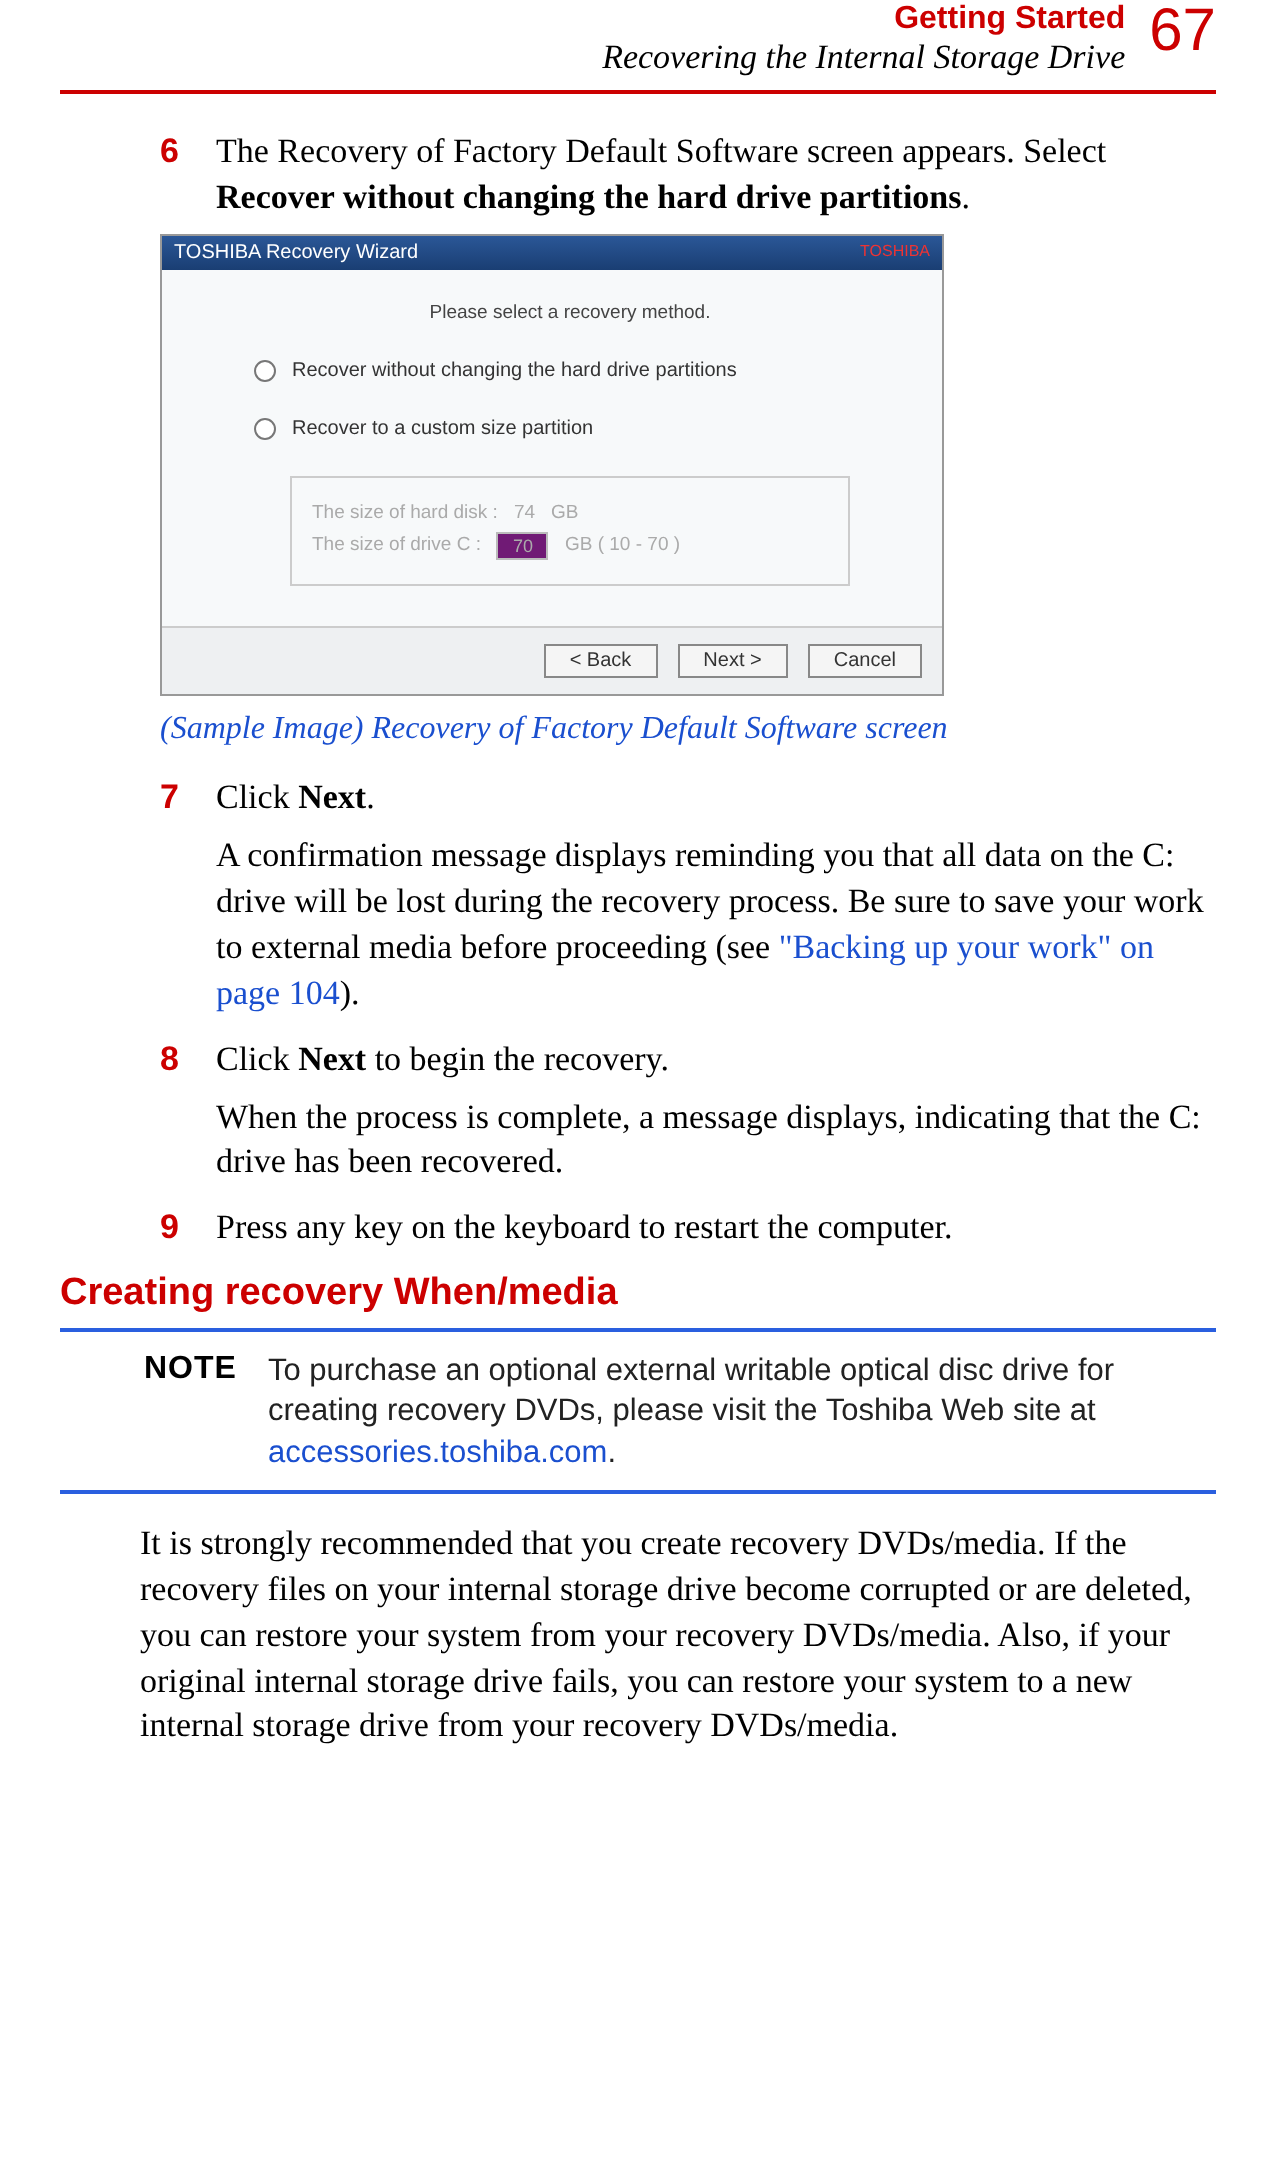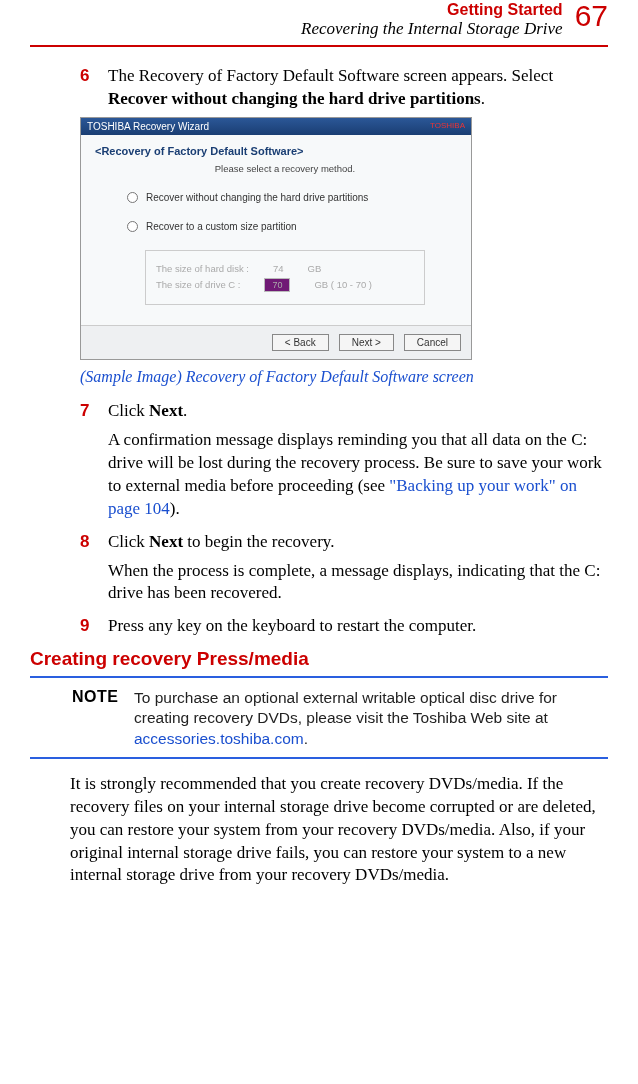--- a/index.html
+++ b/index.html
@@ -161,21 +161,21 @@
   .radio.selected::after {
     content:""; position:absolute; left:2px; top:2px; width:5px; height:5px; background:#444; border-radius:50%;
   }
   .wizard-custom {
     border: 1px solid #ccc;
     margin: 6px 30px 10px 48px;
     padding: 8px 10px;
     color: #aaa;
     font-size: 9.5px;
   }
-  .wizard-custom-row { margin: 4px 0; display:flex; align-items:center; gap:24px;}
+  .wizard-custom-row { margin: 4px 0; display:flex; align-items:center; gap:8px;}
   .wizard-input {
     width: 22px; border:1px solid #bbb; background:#701a75; color:#aaa; text-align:center; font-size:9px; padding:1px;
   }
   .wizard-buttons {
     display:flex; justify-content:flex-end; gap:10px; padding: 8px 10px; background:#eef0f2; border-top:1px solid #ccc;
   }
   .wizard-btn {
     border:1px solid #888; background:#f5f5f5; padding: 2px 12px; font-size:10px; color:#333;
   }
 </style>
@@ -201,21 +201,20 @@
         <span>The Recovery of Factory Default Software screen appears. Select </span><span class="bold">Recover without changing the hard drive partitions</span><span>.</span>
       </div>
     </div>
 
     <div class="wizard">
       <div class="wizard-titlebar">
         <span>TOSHIBA Recovery Wizard</span>
         <span class="wizard-brand">TOSHIBA</span>
       </div>
       <div class="wizard-body">
-        <div class="wizard-heading">&lt;Recovery of Factory Default Software&gt;</div>
         <div class="wizard-sub">Please select a recovery method.</div>
 
         <div class="wizard-option">
           <span class="radio"></span>
           <span>Recover without changing the hard drive partitions</span>
         </div>
         <div class="wizard-option">
           <span class="radio"></span>
           <span>Recover to a custom size partition</span>
         </div>
@@ -258,21 +257,21 @@
         <span>Click </span><span class="bold">Next</span><span> to begin the recovery.</span>
       </div>
     </div>
     <div class="step-indent">When the process is complete, a message displays, indicating that the C: drive has been recovered.</div>
 
     <div class="step">
       <div class="step-num">9</div>
       <div>Press any key on the keyboard to restart the computer.</div>
     </div>
 
-    <div class="section-heading">Creating recovery Press/media</div>
+    <div class="section-heading">Creating recovery When/media</div>
     <hr class="blue-rule">
 
     <div class="note-block">
       <div class="note-label">NOTE</div>
       <div class="note-text">
         <span>To purchase an optional external writable optical disc drive for creating recovery DVDs, please visit the Toshiba Web site at </span><span class="link">accessories.toshiba.com</span><span>.</span>
       </div>
     </div>
     <hr class="blue-rule">
 

